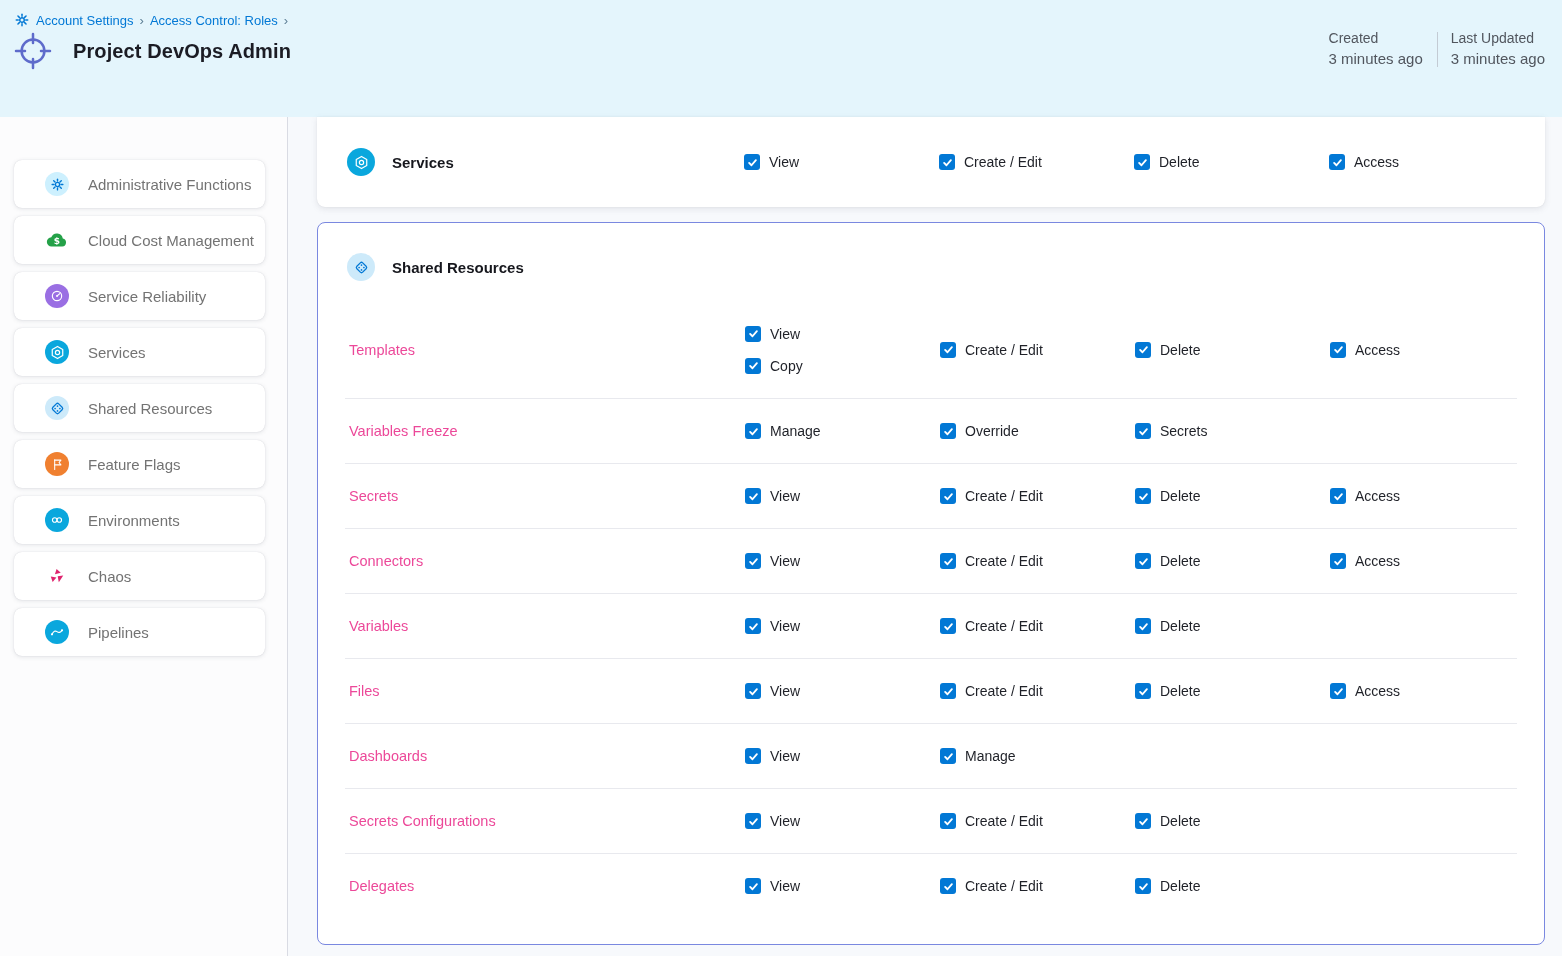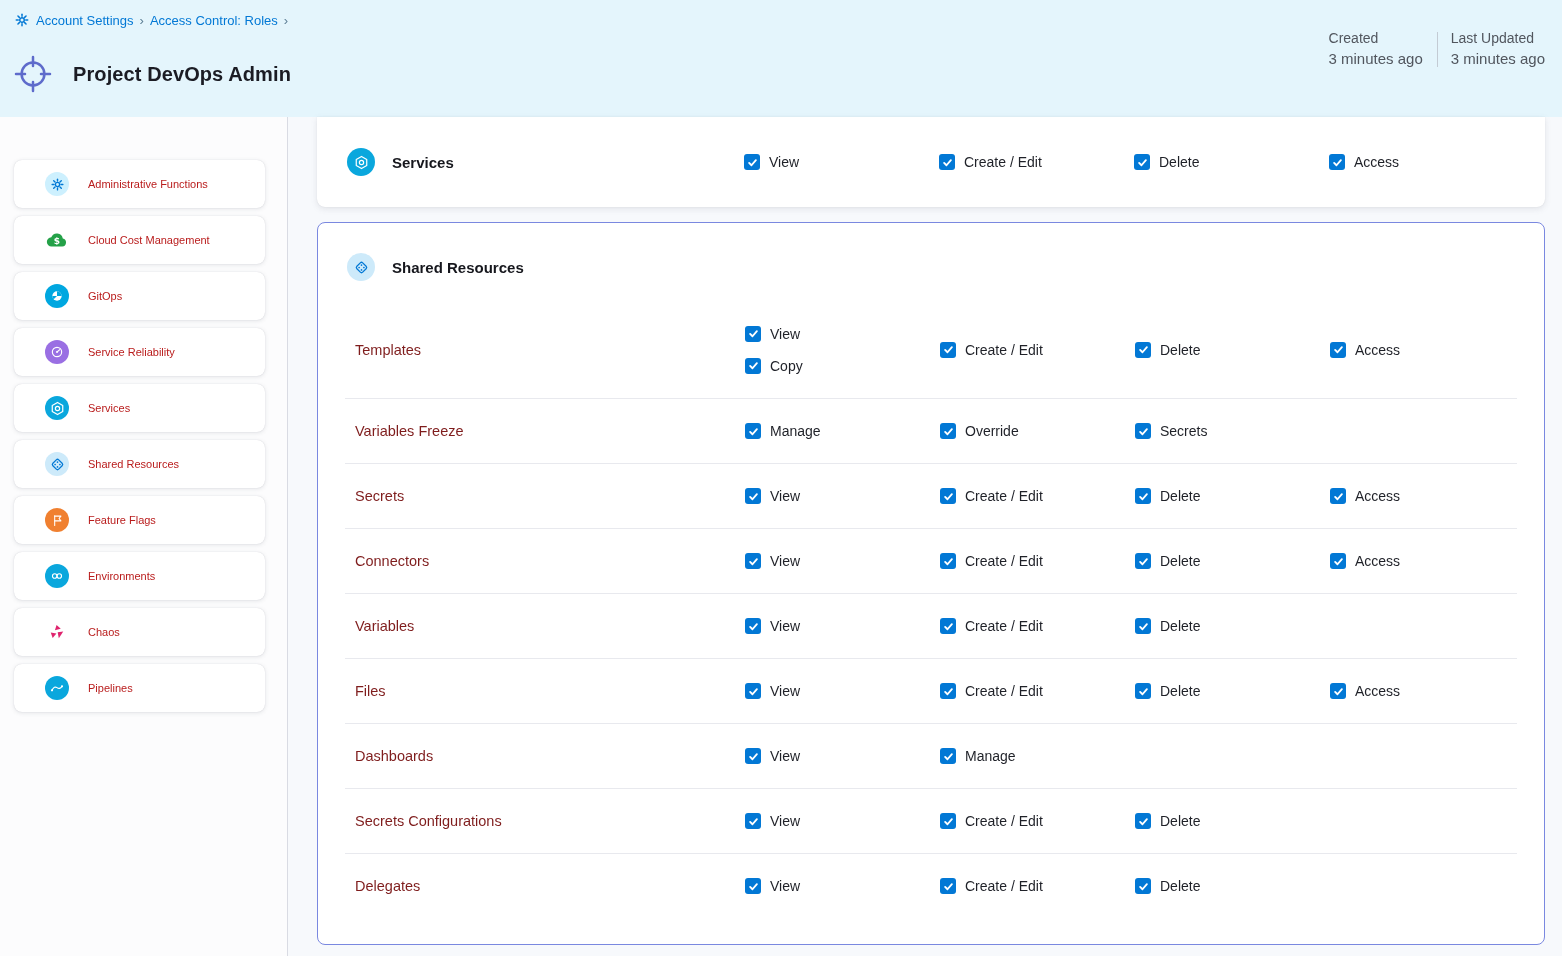--- a/index.html
+++ b/index.html
@@ -14,57 +14,57 @@
   *{margin:0;padding:0;box-sizing:border-box;}
   html,body{width:1562px;height:956px;overflow:hidden;}
   body{font-family:"Liberation Sans","DejaVu Sans",sans-serif;background:#fff;color:var(--text-dark);}
 
   
   .app-header{position:relative;height:117px;background:var(--header-bg);padding:12px 16px 0 14px;}
   .breadcrumb{display:flex;align-items:center;gap:6px;font-size:13px;}
   .breadcrumb a{color:var(--primary);text-decoration:none;font-weight:500;cursor:pointer;}
   .crumb-sep{color:#5d7f95;font-size:13px;}
   .bc-gear{display:inline-flex;width:16px;height:16px;align-items:center;justify-content:center;}
-  .title-row{display:flex;align-items:center;gap:21px;margin-top:27px;}
+  .title-row{display:flex;align-items:center;gap:21px;margin-top:4px;}
   .title-icon{width:38px;height:38px;flex:0 0 auto;}
   .page-title{font-size:20px;font-weight:600;color:#1b1c24;letter-spacing:.1px;}
   .header-meta{position:absolute;top:30px;right:17px;display:flex;align-items:stretch;}
   .meta-col{display:flex;flex-direction:column;gap:4px;}
   .meta-label{font-size:14px;color:var(--text-meta);}
   .meta-value{font-size:15px;color:var(--text-meta);}
   .meta-divider{width:1px;background:#c3cbd4;margin:2px 13px 0 14px;}
 
   
   .content{display:flex;height:839px;}
   .sidebar{width:288px;flex:0 0 auto;background:#fcfcfd;border-right:1px solid #d9dbe3;padding-top:43px;}
   .side-card{width:251px;height:48px;margin:0 auto 8px 14px;background:#fff;border-radius:8px;
     box-shadow:0 0 1px rgba(40,41,61,.18),0 1px 4px rgba(96,97,112,.16);
     display:flex;align-items:center;gap:19px;padding-left:31px;cursor:pointer;}
-  .side-card .label{font-size:11px;color:#b91c1c;}
+  .side-card .label{font-size:15px;color:#737373;}
   .icn{display:inline-flex;align-items:center;justify-content:center;border-radius:50%;flex:0 0 auto;}
   .icn-24{width:24px;height:24px;}
   .icn-28{width:28px;height:28px;}
 
   .main{flex:1;background:var(--main-bg);padding:0 17px 0 29px;position:relative;}
 
   
   .services-card{position:relative;height:90px;background:#fff;border-radius:0 0 8px 8px;
     box-shadow:0 0 1px rgba(40,41,61,.14),0 2px 6px rgba(96,97,112,.14);}
   .card-head{position:absolute;left:30px;top:50%;transform:translateY(-50%);display:flex;align-items:center;gap:17px;}
   .card-title{font-size:15px;font-weight:700;color:#16171d;}
   .services-card .cell{position:absolute;top:50%;transform:translateY(-50%);}
 
   
   .shared-panel{margin-top:15px;height:723px;background:#fff;border:1px solid var(--panel-border);border-radius:8px;}
   .panel-head{height:78px;display:flex;align-items:center;gap:17px;padding-left:29px;padding-top:10px;}
   .sr-rows{margin:0 27px;}
   .sr-row{position:relative;height:65px;}
   .sr-row.tall{height:97px;}
   .sr-row + .sr-row{border-top:1px solid var(--row-divider);}
-  .row-label{position:absolute;left:10px;top:50%;transform:translateY(-50%);font-size:14.5px;color:#7f1d1d;}
+  .row-label{position:absolute;left:4px;top:50%;transform:translateY(-50%);font-size:14.5px;color:#ec4899;}
   .cell{display:flex;flex-direction:column;gap:16px;align-items:flex-start;}
   .sr-row .cell{position:absolute;top:50%;transform:translateY(-50%);}
 
   
   .perm{display:flex;align-items:center;gap:9px;cursor:pointer;}
   .cb{width:16px;height:16px;border-radius:3px;background:var(--primary);display:inline-flex;
       align-items:center;justify-content:center;flex:0 0 auto;}
   .cb svg{display:block;}
   .perm .perm-label{font-size:14px;color:#1f2128;}
 </style>
@@ -143,30 +143,20 @@
       <div class="side-card">
         <span class="icn icn-24" style="background: transparent;">
           <svg width="24" height="24" viewBox="0 0 24 24">
       <path d="M6.6 18.5h10.6a4.1 4.1 0 0 0 .6-8.1A6 6 0 0 0 6.3 9.3a4.6 4.6 0 0 0 .3 9.2z" fill="#24a148"></path>
       <text x="12" y="16" font-size="9" font-weight="bold" fill="#fff" text-anchor="middle" font-family="DejaVu Sans,sans-serif">$</text>
           </svg>
         </span>
         <span class="label">Cloud Cost Management</span>
       </div>
       <div class="side-card">
-        <span class="icn icn-24" style="background: rgb(0, 167, 224);">
-          <svg width="16" height="16" viewBox="0 0 24 24">
-      <circle cx="12" cy="12" r="7" fill="#fff"></circle>
-      <path d="M12 12 V5 A7 7 0 0 1 19 12 Z" fill="#00a7e0"></path>
-      <path d="M12 12 L7 17 A7 7 0 0 1 5 12 Z" fill="#00a7e0"></path>
-          </svg>
-        </span>
-        <span class="label">GitOps</span>
-      </div>
-      <div class="side-card">
         <span class="icn icn-24" style="background: rgb(154, 111, 227);">
           <svg width="16" height="16" viewBox="0 0 24 24">
       <g stroke="#fff" fill="none" stroke-width="1.7" stroke-linecap="round" stroke-linejoin="round">
               <circle cx="12" cy="12" r="7"></circle>
               <line x1="12" y1="12" x2="16.2" y2="8.4"></line>
             </g>
       <circle cx="12" cy="12" r="1.4" fill="#fff"></circle>
           </svg>
         </span>
         <span class="label">Service Reliability</span>

